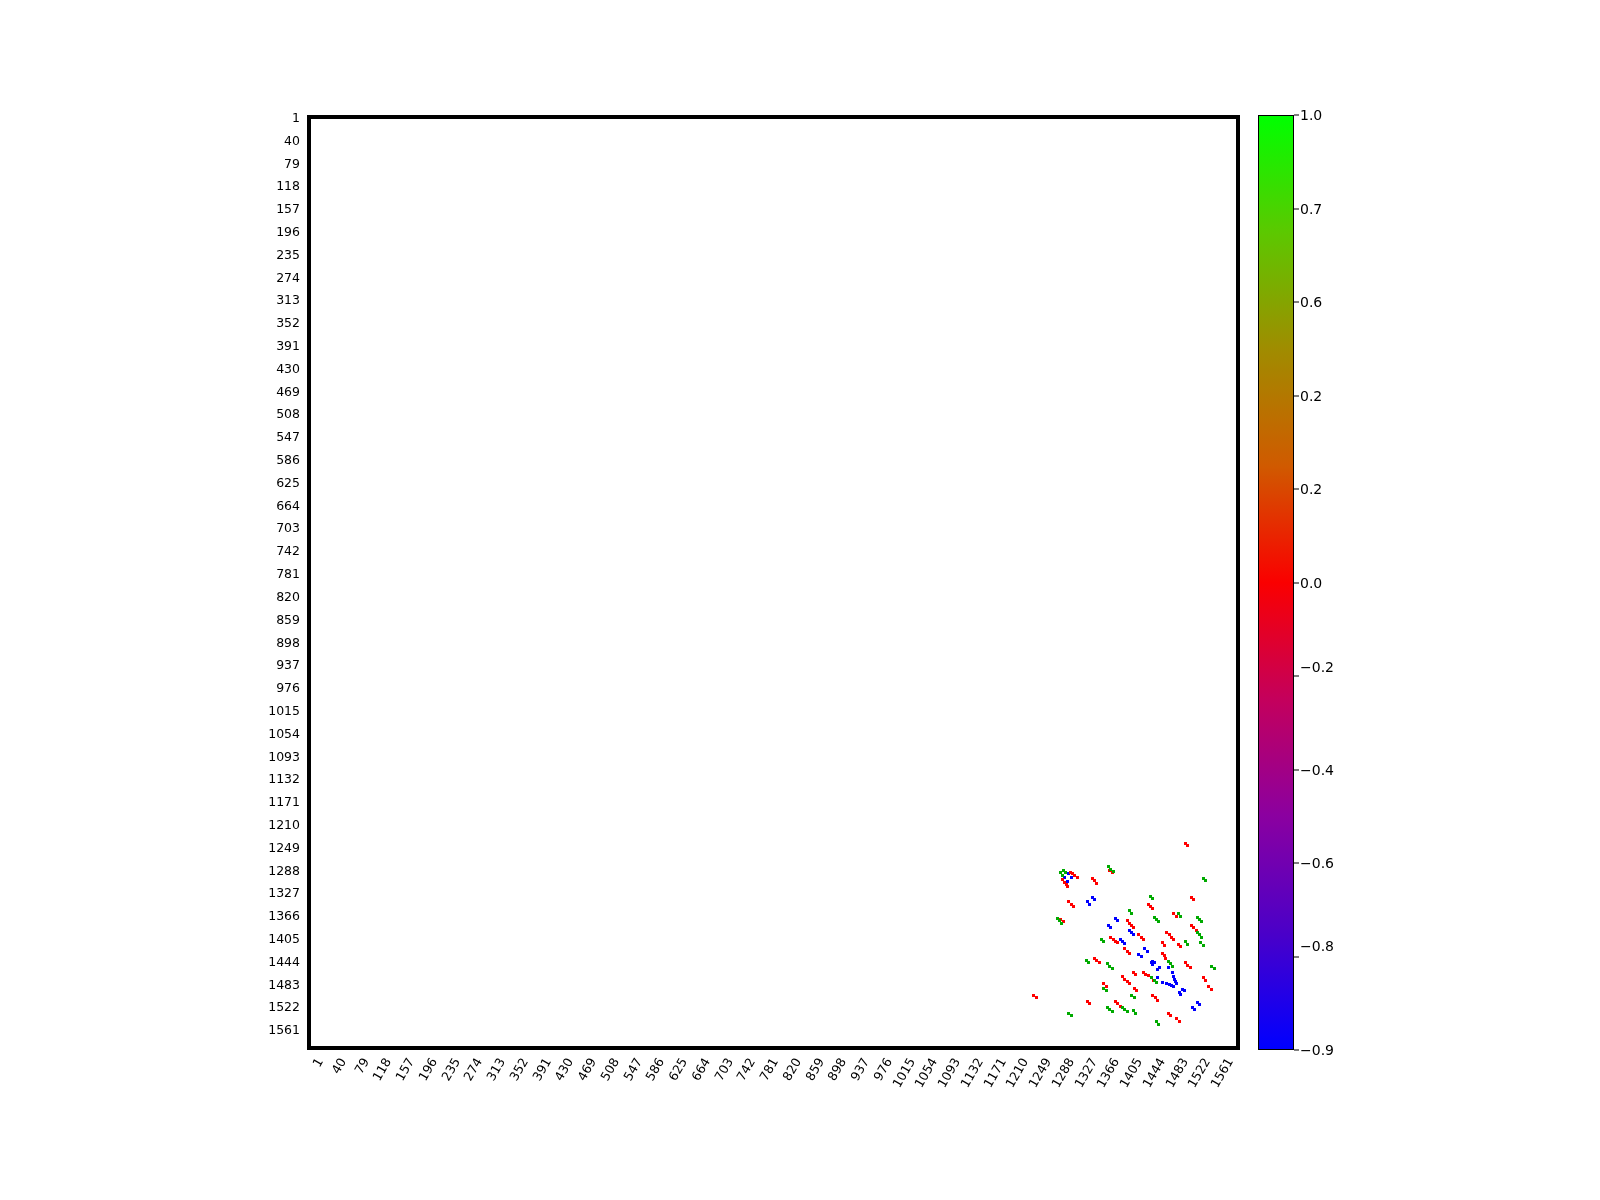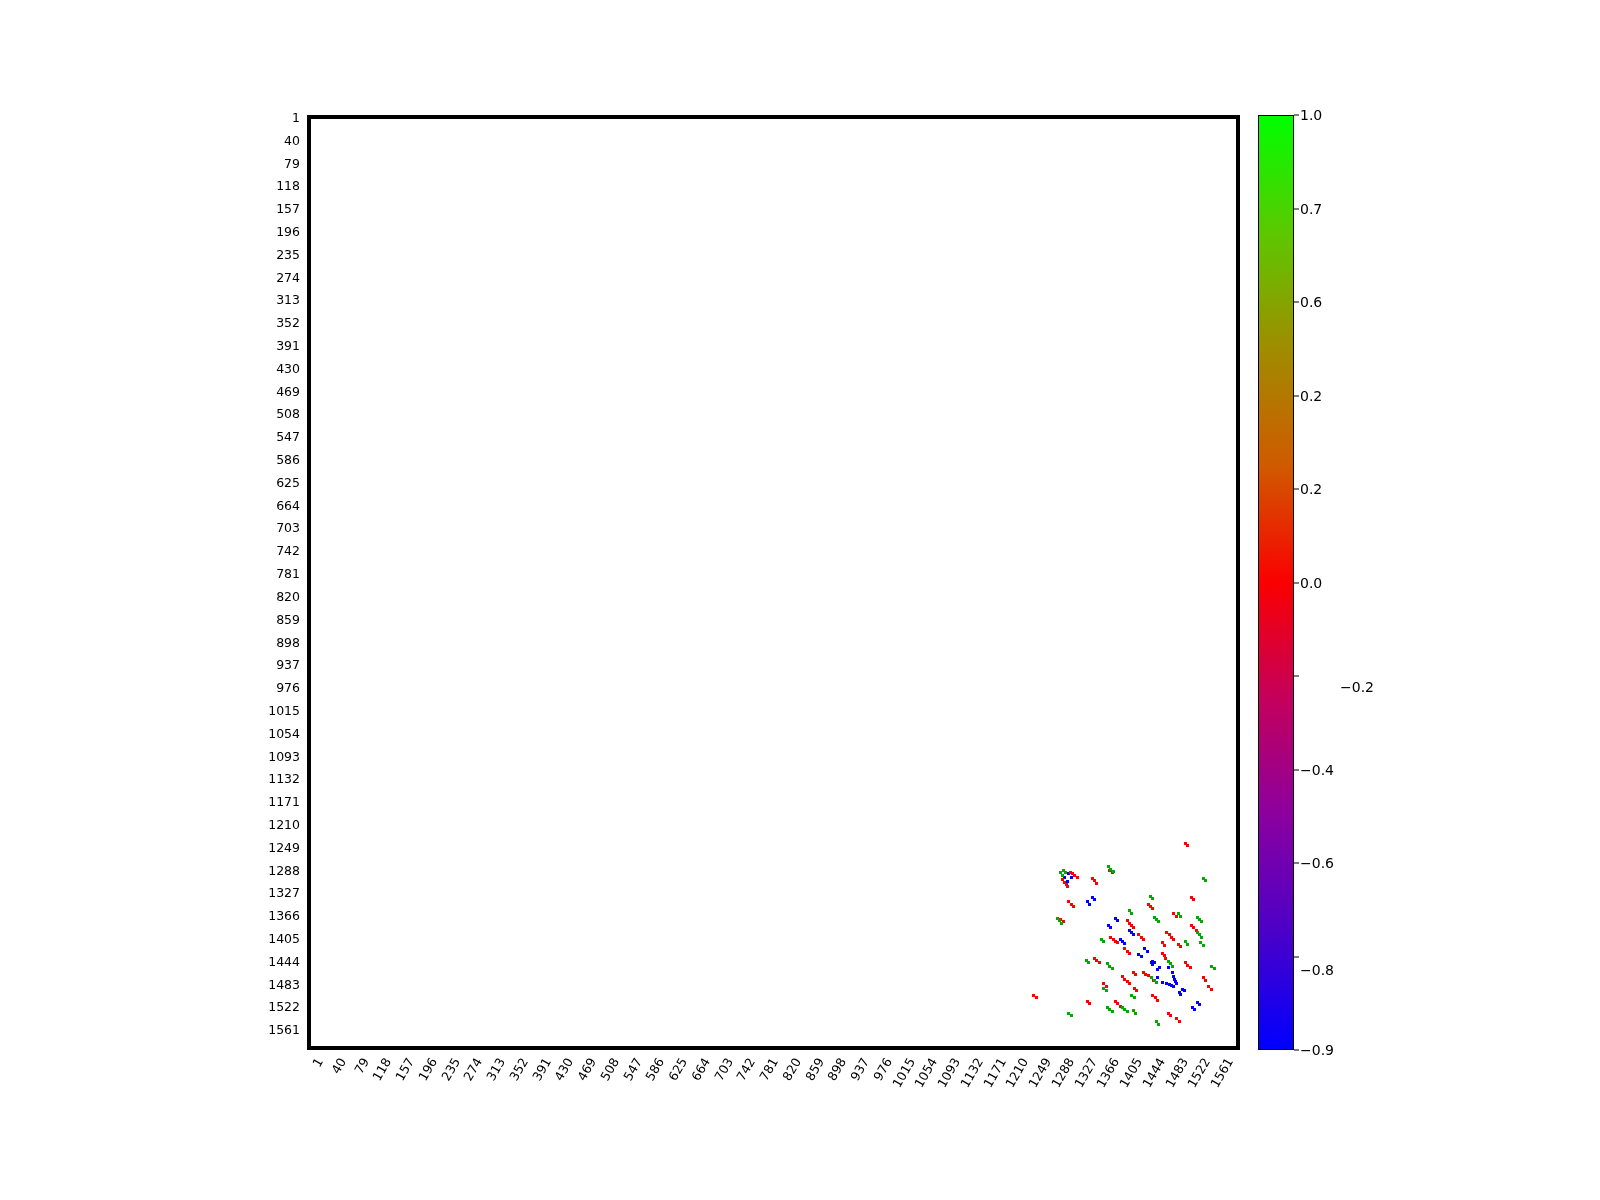--- a/index.html
+++ b/index.html
@@ -472,25 +472,25 @@
         <div class="cbar-tick" style="top: 93.5px;">0.7</div>
         <div class="cbar-tickmark" style="top: 187px;"></div>
         <div class="cbar-tick" style="top: 187px;">0.6</div>
         <div class="cbar-tickmark" style="top: 280.5px;"></div>
         <div class="cbar-tick" style="top: 280.5px;">0.2</div>
         <div class="cbar-tickmark" style="top: 374px;"></div>
         <div class="cbar-tick" style="top: 374px;">0.2</div>
         <div class="cbar-tickmark" style="top: 467.5px;"></div>
         <div class="cbar-tick" style="top: 467.5px;">0.0</div>
         <div class="cbar-tickmark" style="top: 561px;"></div>
-        <div class="cbar-tick" style="top: 572px; margin-left: 40px;">−0.2</div>
+        <div class="cbar-tick" style="top: 552px;">−0.2</div>
         <div class="cbar-tickmark" style="top: 654.5px;"></div>
         <div class="cbar-tick" style="top: 654.5px;">−0.4</div>
         <div class="cbar-tickmark" style="top: 748px;"></div>
         <div class="cbar-tick" style="top: 748px;">−0.6</div>
         <div class="cbar-tickmark" style="top: 841.5px;"></div>
-        <div class="cbar-tick" style="top: 855px;">−0.8</div>
+        <div class="cbar-tick" style="top: 831px;">−0.8</div>
         <div class="cbar-tickmark" style="top: 935px;"></div>
         <div class="cbar-tick" style="top: 935px;">−0.9</div>
       </div>
   </div>
 
 </div>
 
 </body></html>

